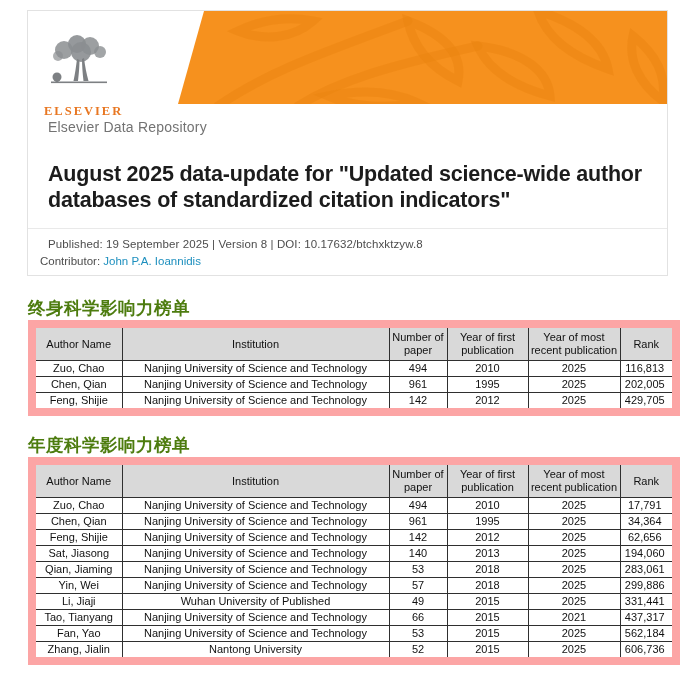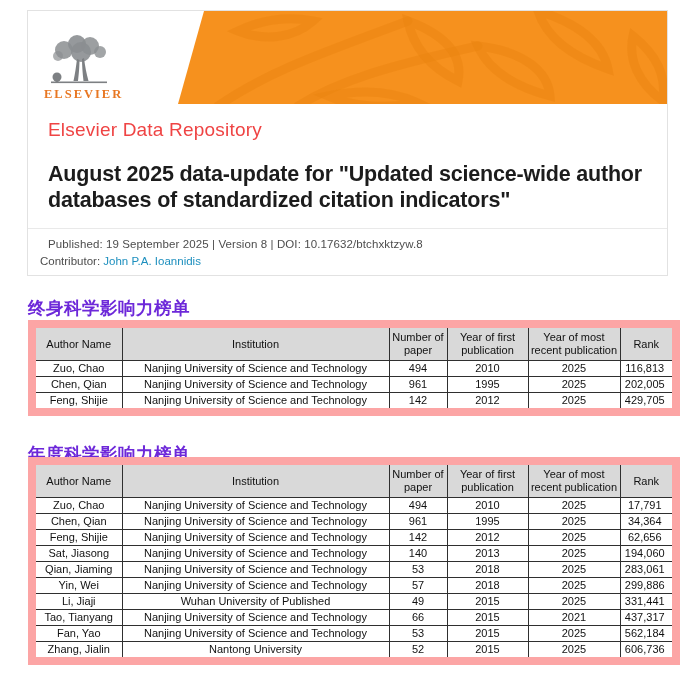--- a/index.html
+++ b/index.html
@@ -17,27 +17,27 @@
     position:absolute; top:0; right:0; width:489px; height:93px;
     background:#f6911e;
     clip-path: polygon(26px 0, 100% 0, 100% 100%, 0 100%);
     overflow:hidden;
   }
   .banner svg { position:absolute; top:0; left:0; }
 
   .logo { position:absolute; left:16px; top:24px; width:110px; cursor:pointer; }
   .logo-tree { display:block; margin-left:6px; }
   .logo-word {
-    margin-top:2px; color:#e87722; font-family:"Liberation Serif", serif;
+    margin-top:19px; color:#e87722; font-family:"Liberation Serif", serif;
     font-weight:bold; font-size:12.5px; letter-spacing:2px; white-space:nowrap;
   }
 
   .repo-name {
     position:absolute; left:20px; top:108px;
-    font-size:19px; color:#ef4444; letter-spacing:0.2px;
+    font-size:14px; color:#737373; letter-spacing:0.2px;
   }
 
   .dataset-title {
     position:absolute; left:20px; top:150px; width:614px;
     font-size:21.5px; font-weight:bold; color:#1c1c1c; line-height:26px;
     letter-spacing:-0.2px;
   }
 
   .card-divider { position:absolute; left:0; right:0; top:217px; border-top:1px solid #e9e9e9; }
 
@@ -48,24 +48,24 @@
   .contrib-line {
     position:absolute; left:12px; top:244px;
     font-size:11.5px; color:#4d4d4d;
   }
   .contrib-link { color:#1d8fbe; text-decoration:none; cursor:pointer; }
 
   
   .section-heading {
     position:absolute; left:28px;
     font-family:"Liberation Serif","DejaVu Serif",serif;
-    font-weight:bold; font-size:17.5px; color:#6d28d9; letter-spacing:0.5px;
+    font-weight:bold; font-size:17.5px; color:#4d7c0f; letter-spacing:0.5px;
   }
   #heading-lifetime { top:296px; }
-  #heading-annual   { top:442px; }
+  #heading-annual   { top:433px; }
 
   table.rank-table {
     position:absolute; left:28px; width:644px;
     border-collapse:collapse; table-layout:fixed;
     font-size:11px; color:#111;
     border:8px solid #fca5a5;
   }
   #table-lifetime { top:320px; }
   #table-annual   { top:457px; }
 

